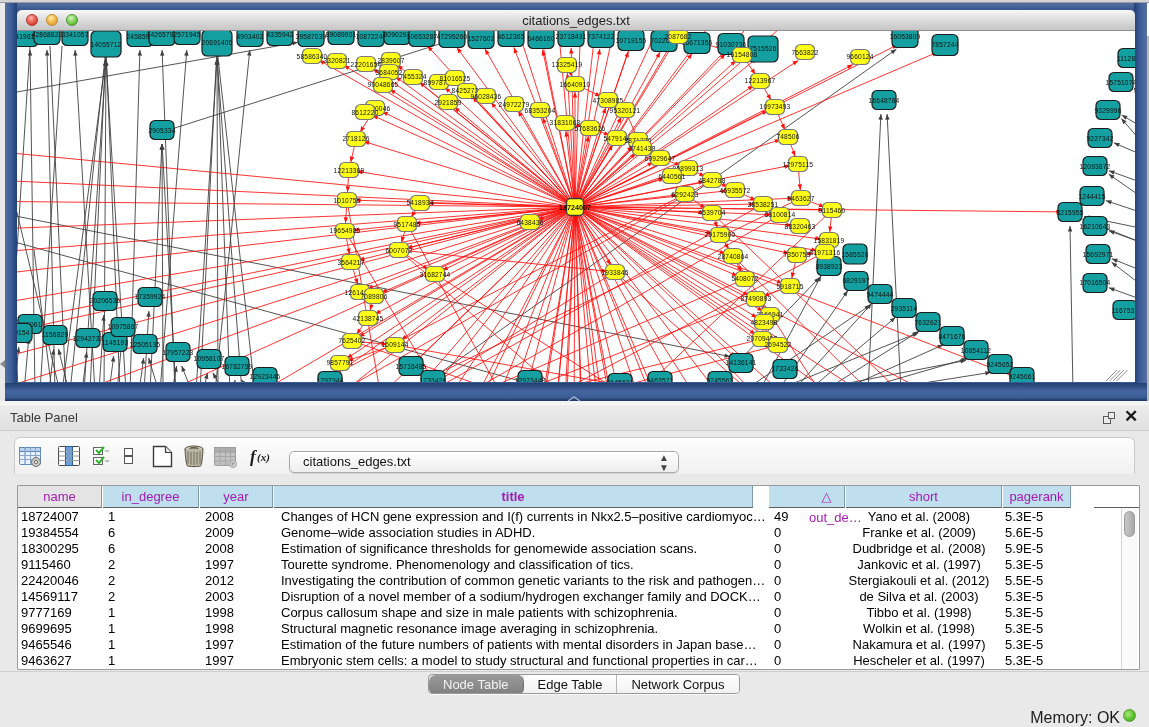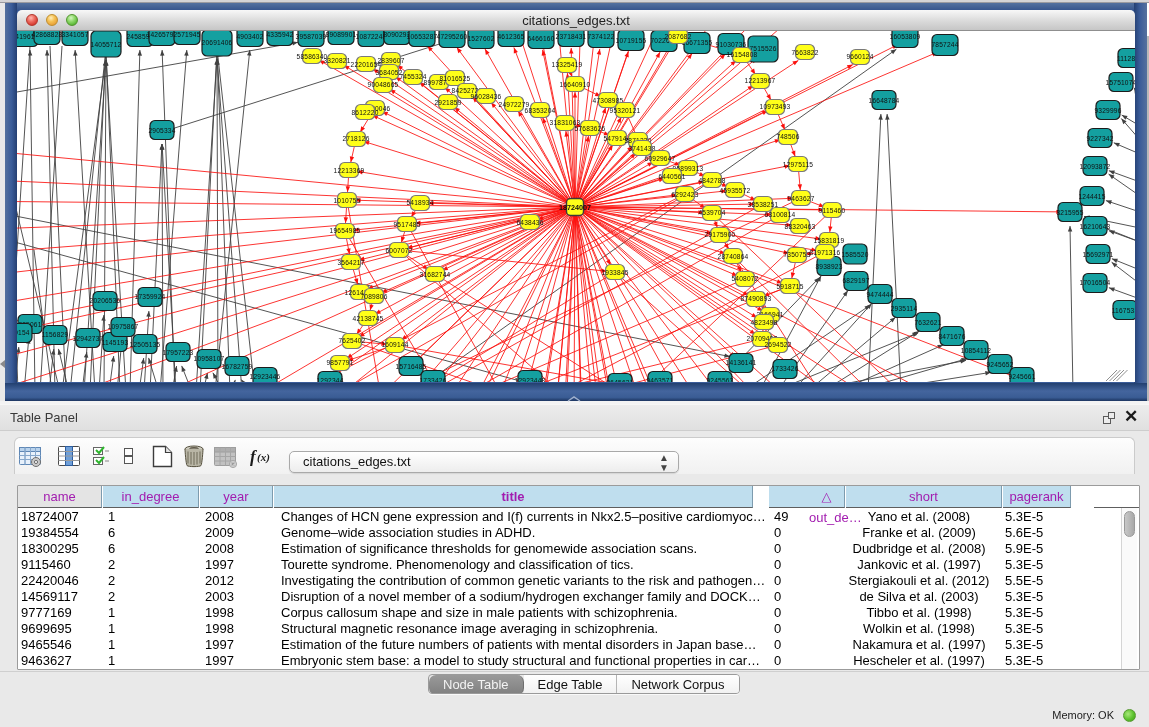--- a/index.html
+++ b/index.html
@@ -63,21 +63,21 @@
 #vthumb { position:absolute; left:2px; top:3px; width:11px; height:26px; border-radius:6px;
   background:linear-gradient(90deg,#c8c8c8,#a8a8a8); border:1px solid #999; }
 
 #segs { position:absolute; left:428px; top:674px; height:20px; display:flex;
   border:1px solid #9a9a9a; border-radius:4px; overflow:hidden; font-size:13px;
   box-shadow:0 1px 0 rgba(255,255,255,0.7); }
 #segs .seg { height:20px; line-height:19px; padding:0 14px; background:linear-gradient(#fff,#f0f0f0); color:#111; border-right:1px solid #b5b5b5; }
 #segs .seg.sel { background:linear-gradient(#9a9a9a,#7f7f7f); color:#f3f3f3; border-right:1px solid #6e6e6e;border-radius:7px; }
 #segs .seg:last-child { border-right:none; }
 #botline { position:absolute; left:0; top:671px; width:1149px; height:1px; background:#cfcfcf; }
-#memory { position:absolute; right:35px; top:709px; font-size:11px; color:#1c1c1c; }
+#memory { position:absolute; right:29px; top:709px; font-size:16px; color:#1c1c1c; }
 #memdot { position:absolute; right:13px; top:709px; width:13px; height:13px; border-radius:50%;
   background:radial-gradient(circle at 4px 4px,#a8e87a,#5cc22e 55%,#3f9c1a); border:1px solid #579a31; }
 </style>
 </head>
 <body>
 <div id="topline"></div>
 <div style="position:absolute;left:0;top:401px;width:1149px;height:3px;background:#f3f3f3;"></div>
 <div id="frame">
   <div class="topband"></div>
     <div class="leftband"></div>
@@ -1082,21 +1082,21 @@
         <div class="c2">1997</div>
         <div class="c3">Estimation of the future numbers of patients with mental disorders in Japan base…</div>
         <div class="c4">0</div>
         <div class="c5">Nakamura et al. (1997)</div>
         <div class="c6">5.3E-5</div>
       </div>
       <div class="tr">
         <div class="c0">9463627</div>
         <div class="c1">1</div>
         <div class="c2">1997</div>
-        <div class="c3">Embryonic stem base: a model to study structural and functional properties in car…</div>
+        <div class="c3">Embryonic stem cells: a model to study structural and functional properties in car…</div>
         <div class="c4">0</div>
         <div class="c5">Hescheler et al. (1997)</div>
         <div class="c6">5.3E-5</div>
       </div>
     </div>
   <div id="vscroll">
       <div id="vthumb"></div>
     </div>
 </div>
 

